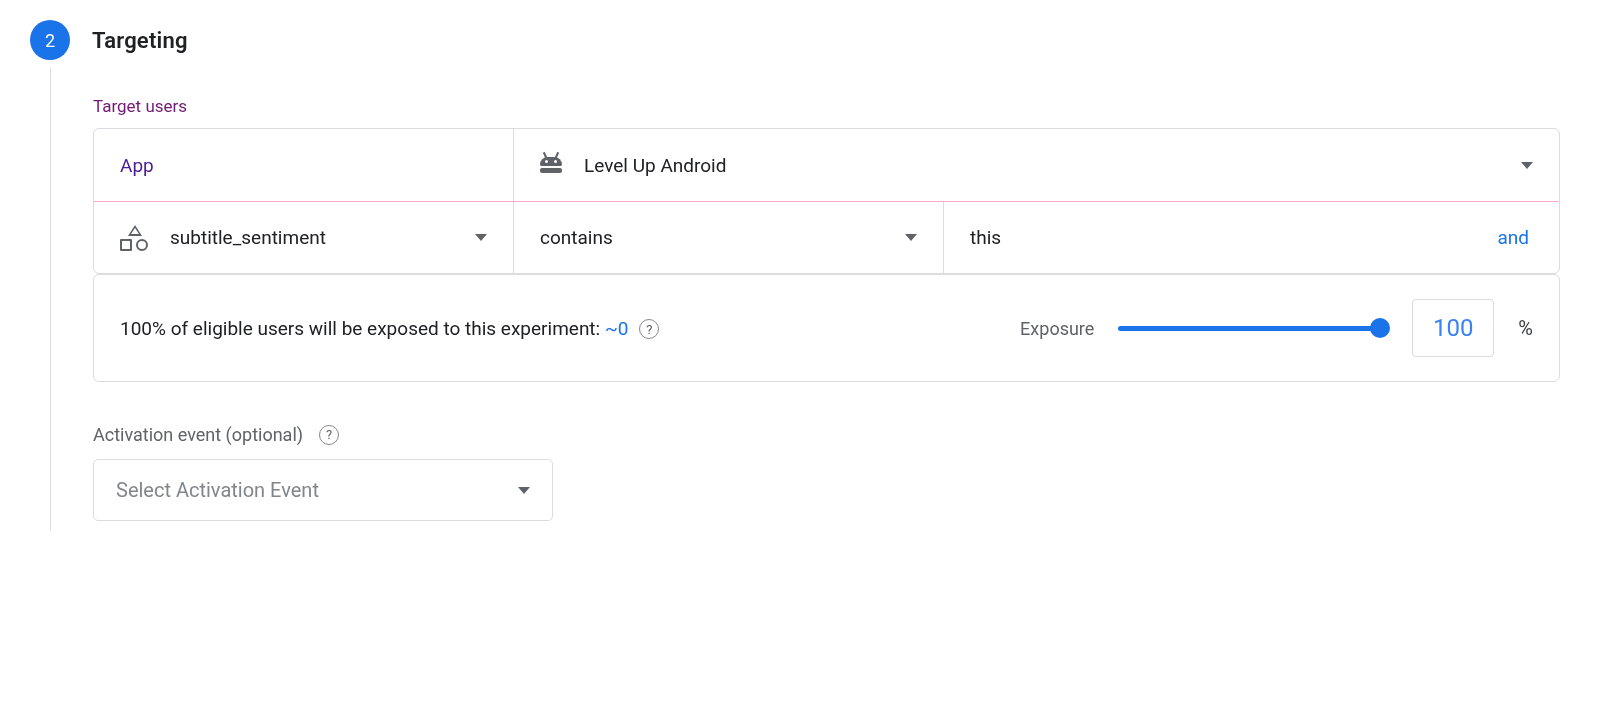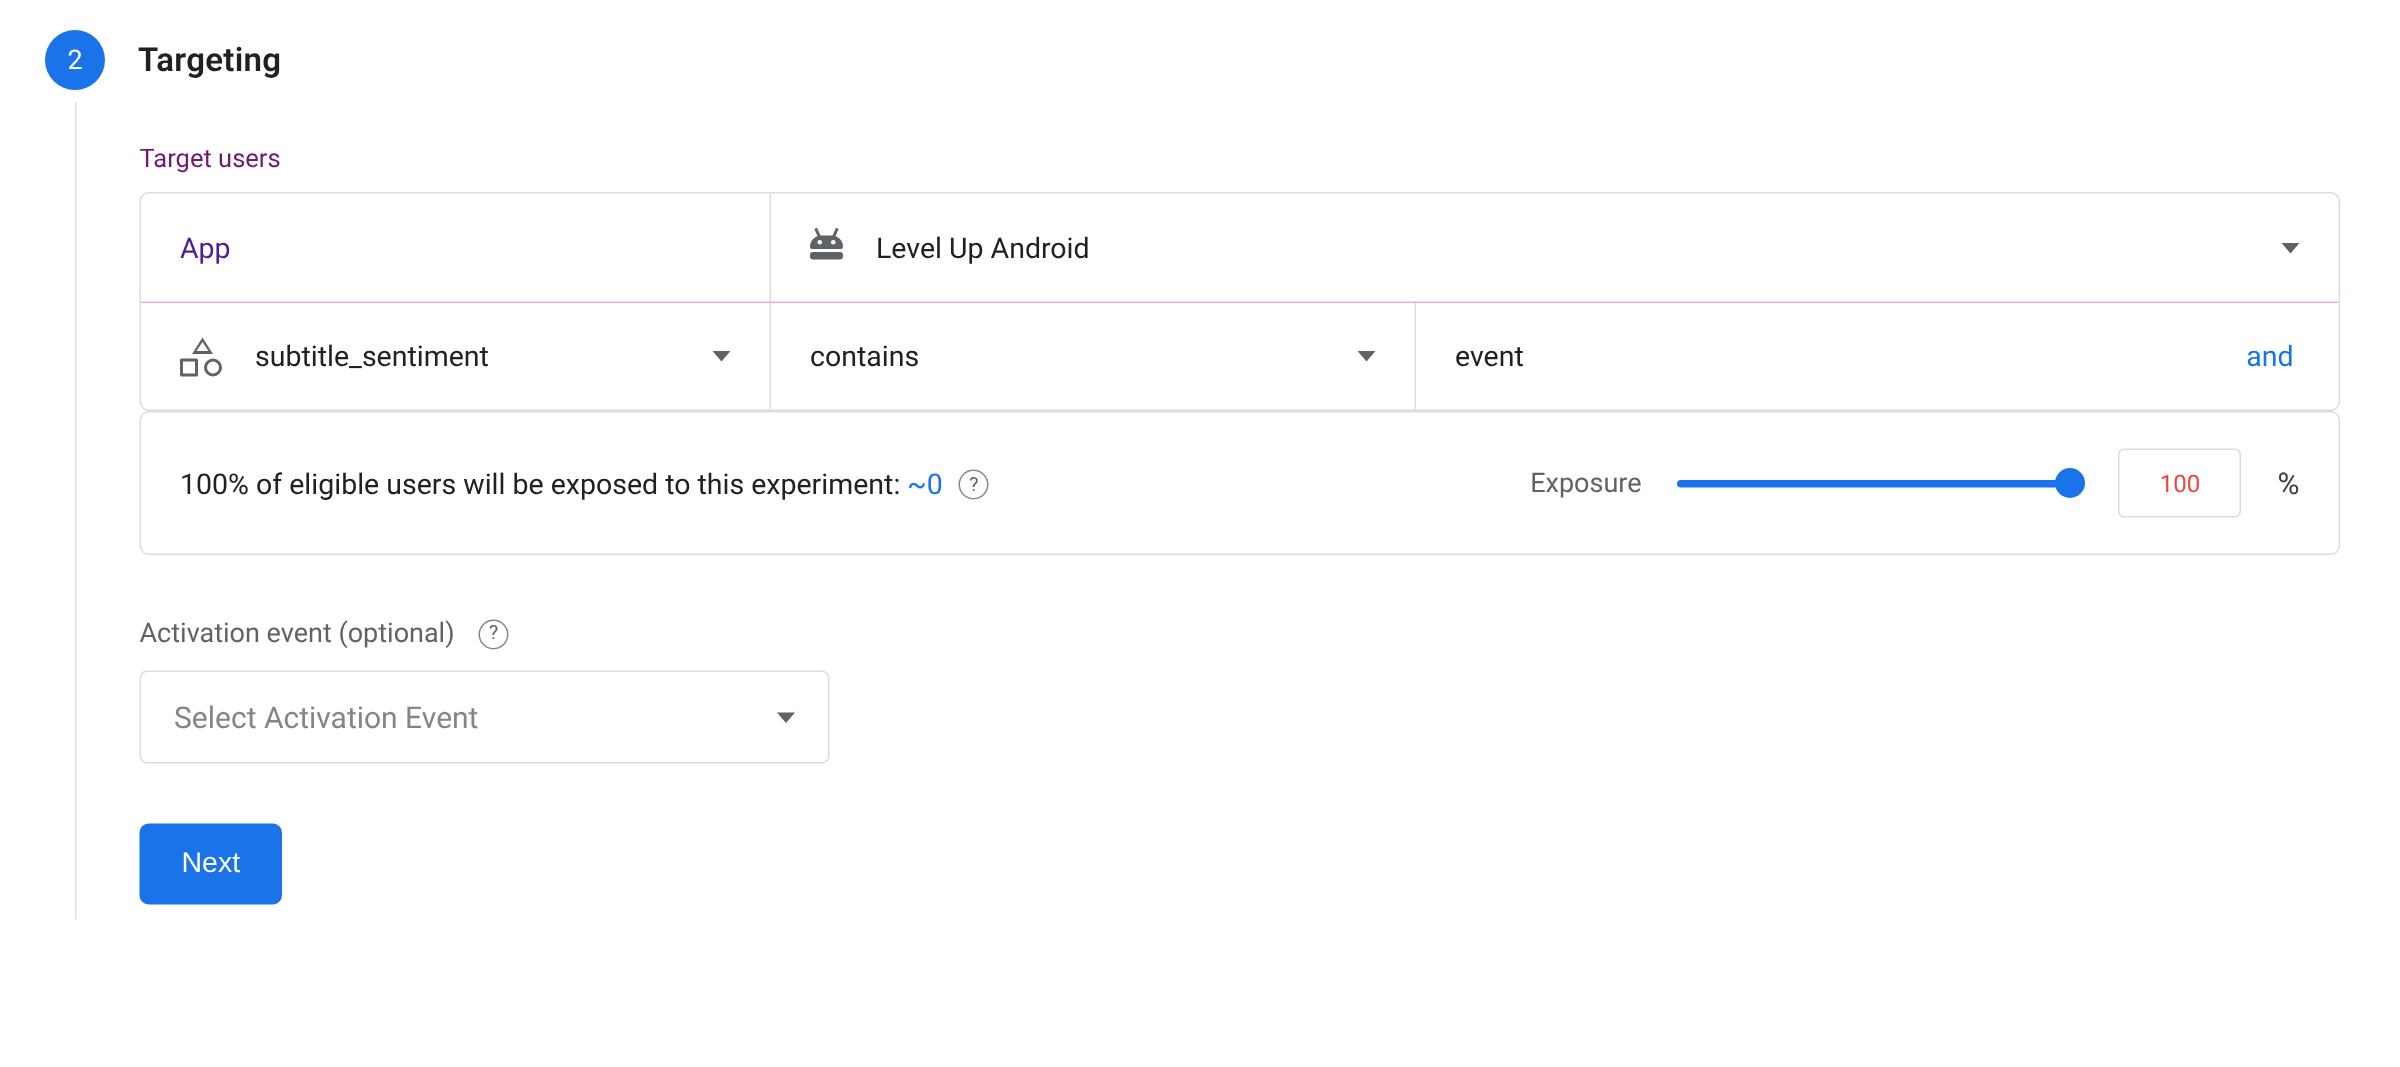--- a/index.html
+++ b/index.html
@@ -164,24 +164,24 @@
   }
   .slider .track{
     position:absolute; top:8px; left:0; right:0; height:5px;
     background:#1a73e8; border-radius:3px;
   }
   .slider .thumb{
     position:absolute; top:0; right:-2px; width:20px;height:20px;
     background:#1a73e8; border-radius:50%;
   }
   .pct-input{
-    width:82px; height:46px;
+    width:82px; height:58px;
     border:1px solid #dadce0; border-radius:4px;
-    font-size:16px; text-align:center;
-    font-family:inherit; color:#ef4444;
+    font-size:24px; text-align:center;
+    font-family:inherit; color:#3b82f6;
   }
   .pct-sign{ font-size:20px; color:#3c4043; }
 
   .activation-label{
     margin-top:42px;
     display:flex; align-items:center; gap:10px;
     color:#5f6368; font-size:18px;
   }
   .activation-select{
     margin-top:14px;
@@ -243,21 +243,21 @@
             </span>
             <span>subtitle_sentiment</span>
           </div>
           <span class="chev"></span>
         </div>
         <div class="cell cell-op sep-r">
           <span>contains</span>
           <span class="chev"></span>
         </div>
         <div class="cell cell-val">
-          <span>event</span>
+          <span>this</span>
           <span class="and-link">and</span>
         </div>
       </div>
     </div>
 
     <div class="card exposure-card">
       <div class="exposure-text">
         <span>100% of eligible users will be exposed to this experiment: </span><span class="link">~0</span>
         <span class="help-icon">?</span>
       </div>
@@ -272,15 +272,14 @@
 
     <div class="activation-label">
       <span>Activation event (optional)</span>
       <span class="help-icon">?</span>
     </div>
     <div class="activation-select">
       <span>Select Activation Event</span>
       <span class="chev"></span>
     </div>
 
-    <button class="next-btn">Next</button>
   </div>
 </div>
 
 </body></html>

